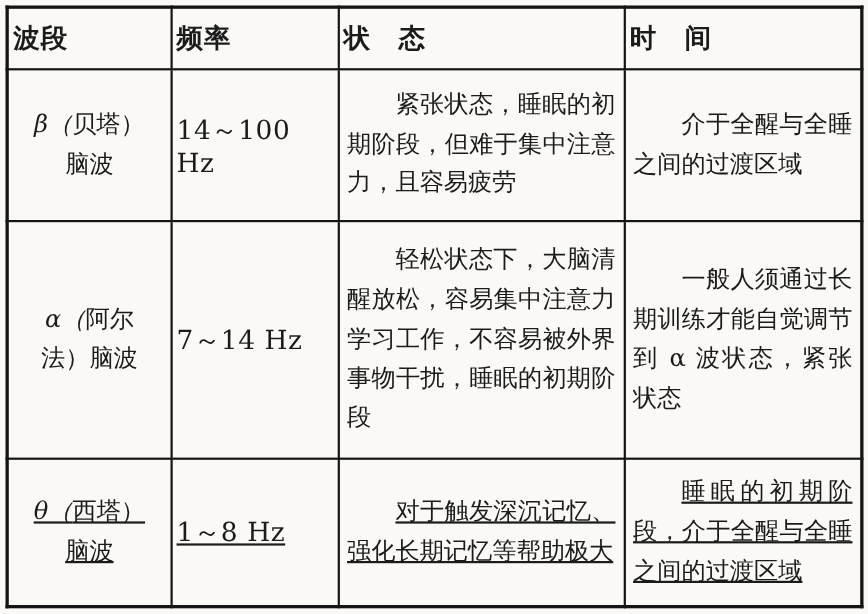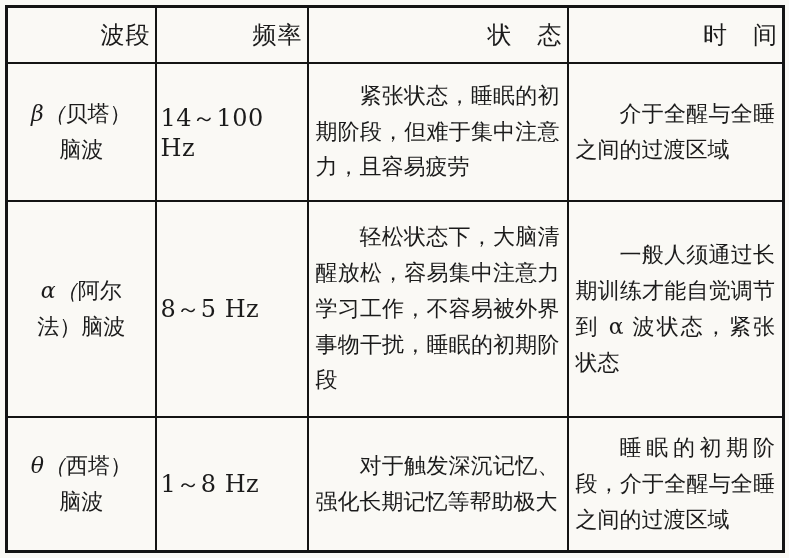--- a/index.html
+++ b/index.html
@@ -27,26 +27,26 @@
   th, td {
     border: 2px solid #141414;
     vertical-align: middle;
     padding: 2px 4px;
     box-sizing: border-box;
     overflow: hidden;
   }
   thead tr { height: 56px; }
   tbody tr:nth-child(1) { height: 121px; }
   tbody tr:nth-child(2) { height: 172px; }
-  tbody tr:nth-child(3) { height: 113px; }
+  tbody tr:nth-child(3) { height: 113px; text-decoration: underline; }
   tbody tr:nth-child(4) { height: 78px; }
   th {
     font-size: 24px;
-    font-weight: 400;
-    text-align: right;
+    font-weight: 700;
+    text-align: left;
     letter-spacing: 1px;
   }
   td.band {
     text-align: center;
     font-size: 22px;
     line-height: 1.62;
     padding: 2px 8px;
     margin-top: 44px;
   }
   td.band .band-line::first-letter {
@@ -100,21 +100,21 @@
         <td class="time">
           <p>介于全醒与全睡之间的过渡区域</p>
         </td>
       </tr>
 
       <tr>
         <td class="band">
           <div class="band-line">α（阿尔</div>
           <div>法）脑波</div>
         </td>
-        <td class="freq">8～5 Hz</td>
+        <td class="freq">7～14 Hz</td>
         <td class="state">
           <p>轻松状态下，大脑清醒放松，容易集中注意力学习工作，不容易被外界事物干扰，睡眠的初期阶段</p>
         </td>
         <td class="time">
           <p>一般人须通过长期训练才能自觉调节到 α 波状态，紧张状态</p>
         </td>
       </tr>
 
       <tr>
         <td class="band">

